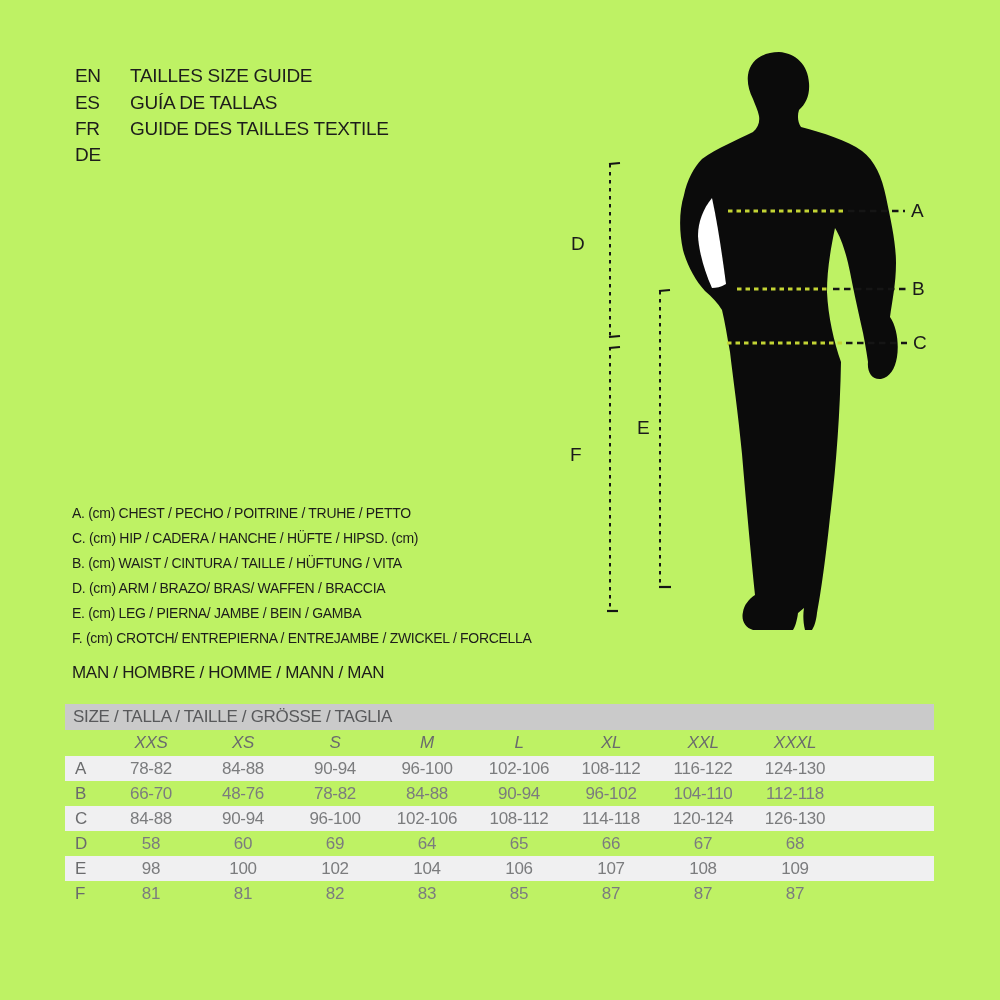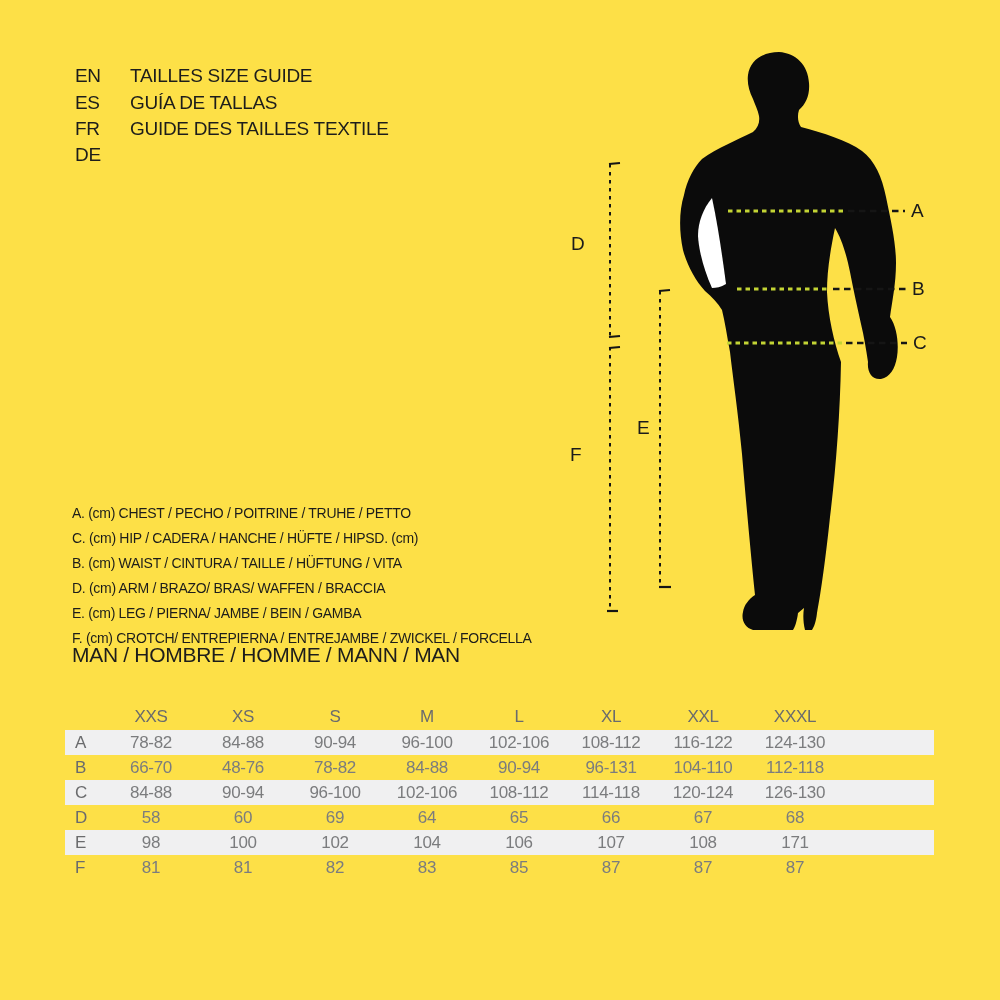--- a/index.html
+++ b/index.html
@@ -1,48 +1,48 @@
 <!DOCTYPE html>
 <html><head>
 <meta charset="utf-8">
 <style>
   * { margin:0; padding:0; box-sizing:border-box; }
   html,body { background:#ffffff; }
   body { font-family:"Liberation Sans", sans-serif; }
   #page {
     position:relative; width:1000px; height:1000px;
-    background:#fde047; overflow:hidden;
+    background:#bef264; overflow:hidden;
     letter-spacing:-0.3px; color:#1d1d1b;
   }
 
   
   .lang-block { position:absolute; left:75px; top:63px; }
   .lang-row { display:flex; height:26.4px; align-items:center; font-size:19px; }
   .lang-code { width:55px; }
   .lang-title { white-space:nowrap; }
 
   
   .legend { position:absolute; left:72px; top:501px; }
   .legend-line { height:25px; line-height:25px; font-size:14px; white-space:nowrap; }
 
   
-  .category { position:absolute; left:72px; top:643px; font-size:21px; }
+  .category { position:absolute; left:72px; top:663px; font-size:17px; }
 
   
   .size-table { position:absolute; left:65px; top:704px; width:869px; font-size:17px; }
   .table-title-bar {
     height:26px; line-height:26px; background:#cacaca; color:#58595b;
     padding-left:8px; font-size:17px;
   }
   .trow { display:grid; grid-template-columns:40px repeat(8, 92px) 1fr; height:25px; line-height:25px; }
   .trow.striped { background:#f0f0f1; }
   .trow .rlabel { padding-left:10px; color:#6a6b6d; text-align:left; }
   .trow .cell { text-align:center; color:#7b7c7e; }
   .sizes-row { height:26px; line-height:26px; }
-  .sizes-row .cell { color:#6a6b6d; }
+  .sizes-row .cell { color:#6a6b6d;font-style:italic; }
 
   
   .figure-wrap { position:absolute; left:560px; top:40px; width:390px; height:620px; }
   svg text {
     font-family:"Liberation Sans", sans-serif;
     font-size:19px; fill:#1b1b1b; letter-spacing:-0.3px;
   }
 </style>
 </head>
 <body>
@@ -151,20 +151,21 @@
     <div class="legend-line">C. (cm) HIP / CADERA / HANCHE / HÜFTE / HIPSD. (cm)</div>
     <div class="legend-line">B. (cm) WAIST / CINTURA / TAILLE / HÜFTUNG / VITA</div>
     <div class="legend-line">D. (cm) ARM / BRAZO/ BRAS/ WAFFEN / BRACCIA</div>
     <div class="legend-line">E. (cm) LEG / PIERNA/ JAMBE / BEIN / GAMBA</div>
     <div class="legend-line">F. (cm) CROTCH/ ENTREPIERNA / ENTREJAMBE / ZWICKEL / FORCELLA</div>
   </div>
 
   <div class="category">MAN / HOMBRE / HOMME / MANN / MAN</div>
 
   <div class="size-table">
+    <div class="table-title-bar">SIZE / TALLA / TAILLE / GRÖSSE / TAGLIA</div>
 
     <div class="trow sizes-row">
       <span class="rlabel"></span>
       <span class="cell">XXS</span>
       <span class="cell">XS</span>
       <span class="cell">S</span>
       <span class="cell">M</span>
       <span class="cell">L</span>
       <span class="cell">XL</span>
       <span class="cell">XXL</span>
@@ -185,21 +186,21 @@
       <span></span>
     </div>
 
     <div class="trow">
       <span class="rlabel">B</span>
       <span class="cell">66-70</span>
       <span class="cell">48-76</span>
       <span class="cell">78-82</span>
       <span class="cell">84-88</span>
       <span class="cell">90-94</span>
-      <span class="cell">96-131</span>
+      <span class="cell">96-102</span>
       <span class="cell">104-110</span>
       <span class="cell">112-118</span>
       <span></span>
     </div>
 
     <div class="trow striped">
       <span class="rlabel">C</span>
       <span class="cell">84-88</span>
       <span class="cell">90-94</span>
       <span class="cell">96-100</span>
@@ -226,21 +227,21 @@
 
     <div class="trow striped">
       <span class="rlabel">E</span>
       <span class="cell">98</span>
       <span class="cell">100</span>
       <span class="cell">102</span>
       <span class="cell">104</span>
       <span class="cell">106</span>
       <span class="cell">107</span>
       <span class="cell">108</span>
-      <span class="cell">171</span>
+      <span class="cell">109</span>
       <span></span>
     </div>
 
     <div class="trow">
       <span class="rlabel">F</span>
       <span class="cell">81</span>
       <span class="cell">81</span>
       <span class="cell">82</span>
       <span class="cell">83</span>
       <span class="cell">85</span>

